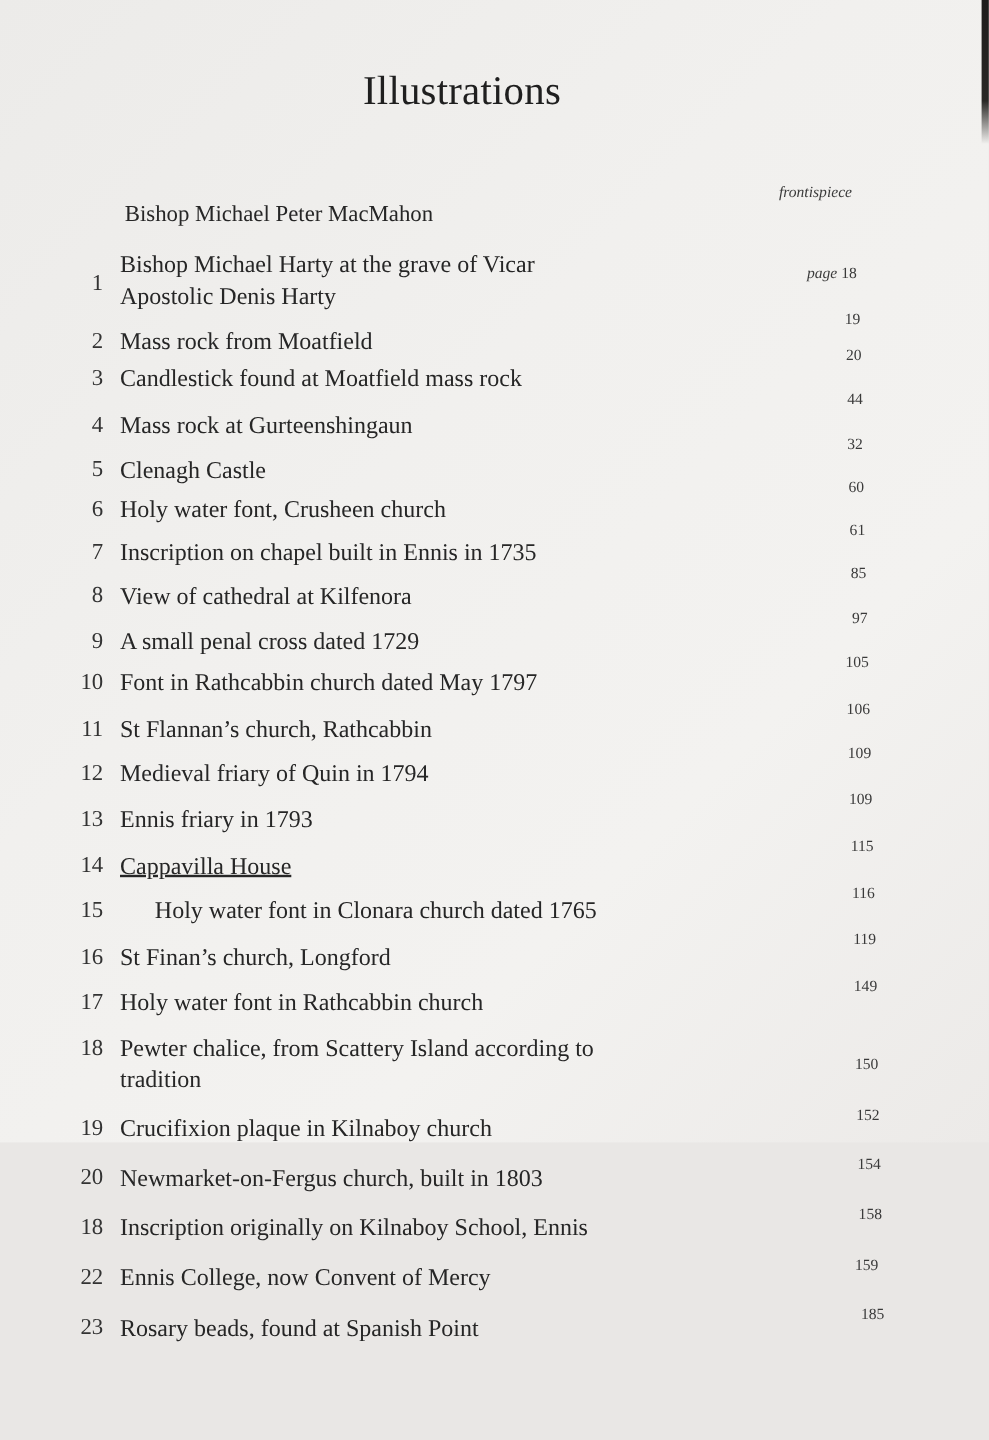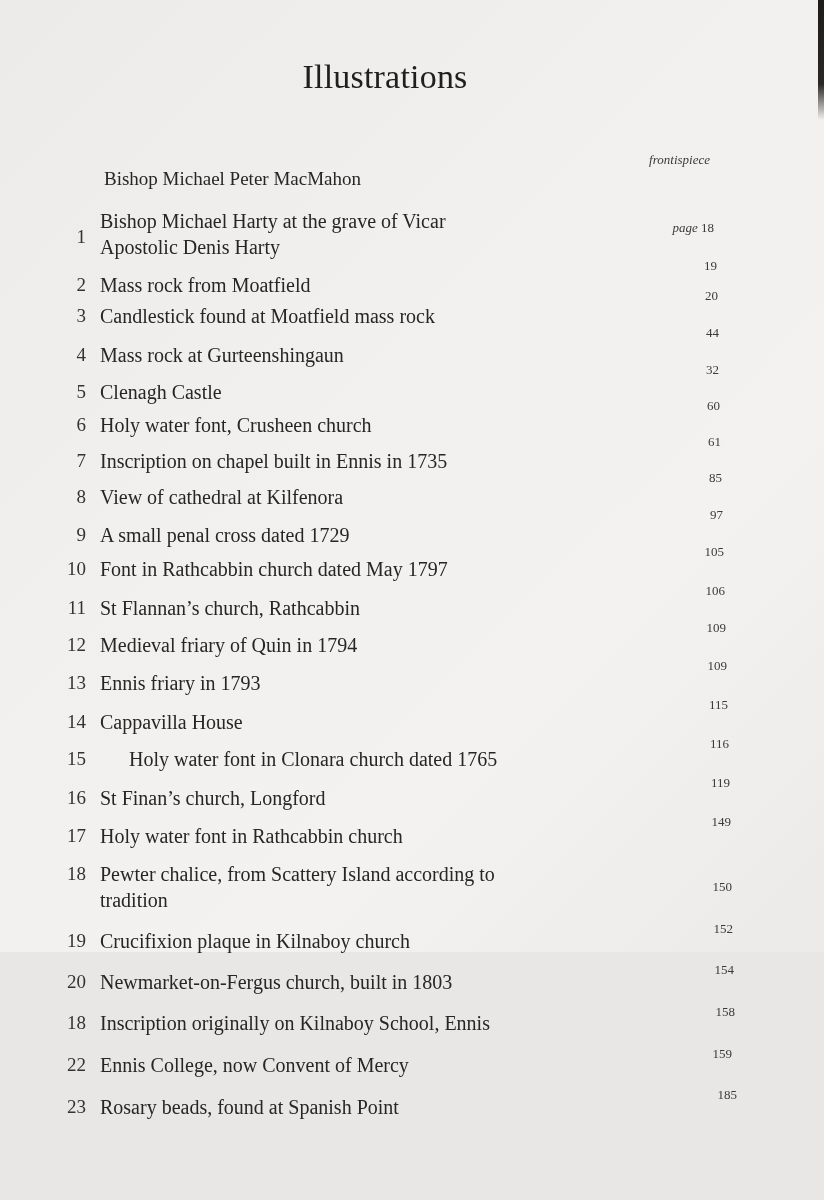--- a/index.html
+++ b/index.html
@@ -113,21 +113,21 @@
     <span class="cap" style="top:632px;">Medieval friary of Quin in 1794</span>
         <span class="pg" style="top:620px;right:98px;">109</span>
       </div>
       <div class="row">
         <span class="num" style="top:672px;left:0;">13</span>
     <span class="cap" style="top:670px;">Ennis friary in 1793</span>
         <span class="pg" style="top:658px;right:97px;">109</span>
       </div>
       <div class="row">
         <span class="num" style="top:711px;left:0;">14</span>
-    <span class="cap" style="top:709px;">Cappavilla House</span>
+    <span class="cap" style="top:709px;text-decoration:underline;">Cappavilla House</span>
         <span class="pg" style="top:697px;right:96px;">115</span>
       </div>
       <div class="row">
         <span class="num" style="top:748px;left:0;">15</span>
     <span class="cap" style="top:746px;margin-left:29px;">Holy water font in Clonara church dated 1765</span>
         <span class="pg" style="top:736px;right:95px;">116</span>
       </div>
       <div class="row">
         <span class="num" style="top:787px;left:0;">16</span>
     <span class="cap" style="top:785px;">St Finan’s church, Longford</span>

